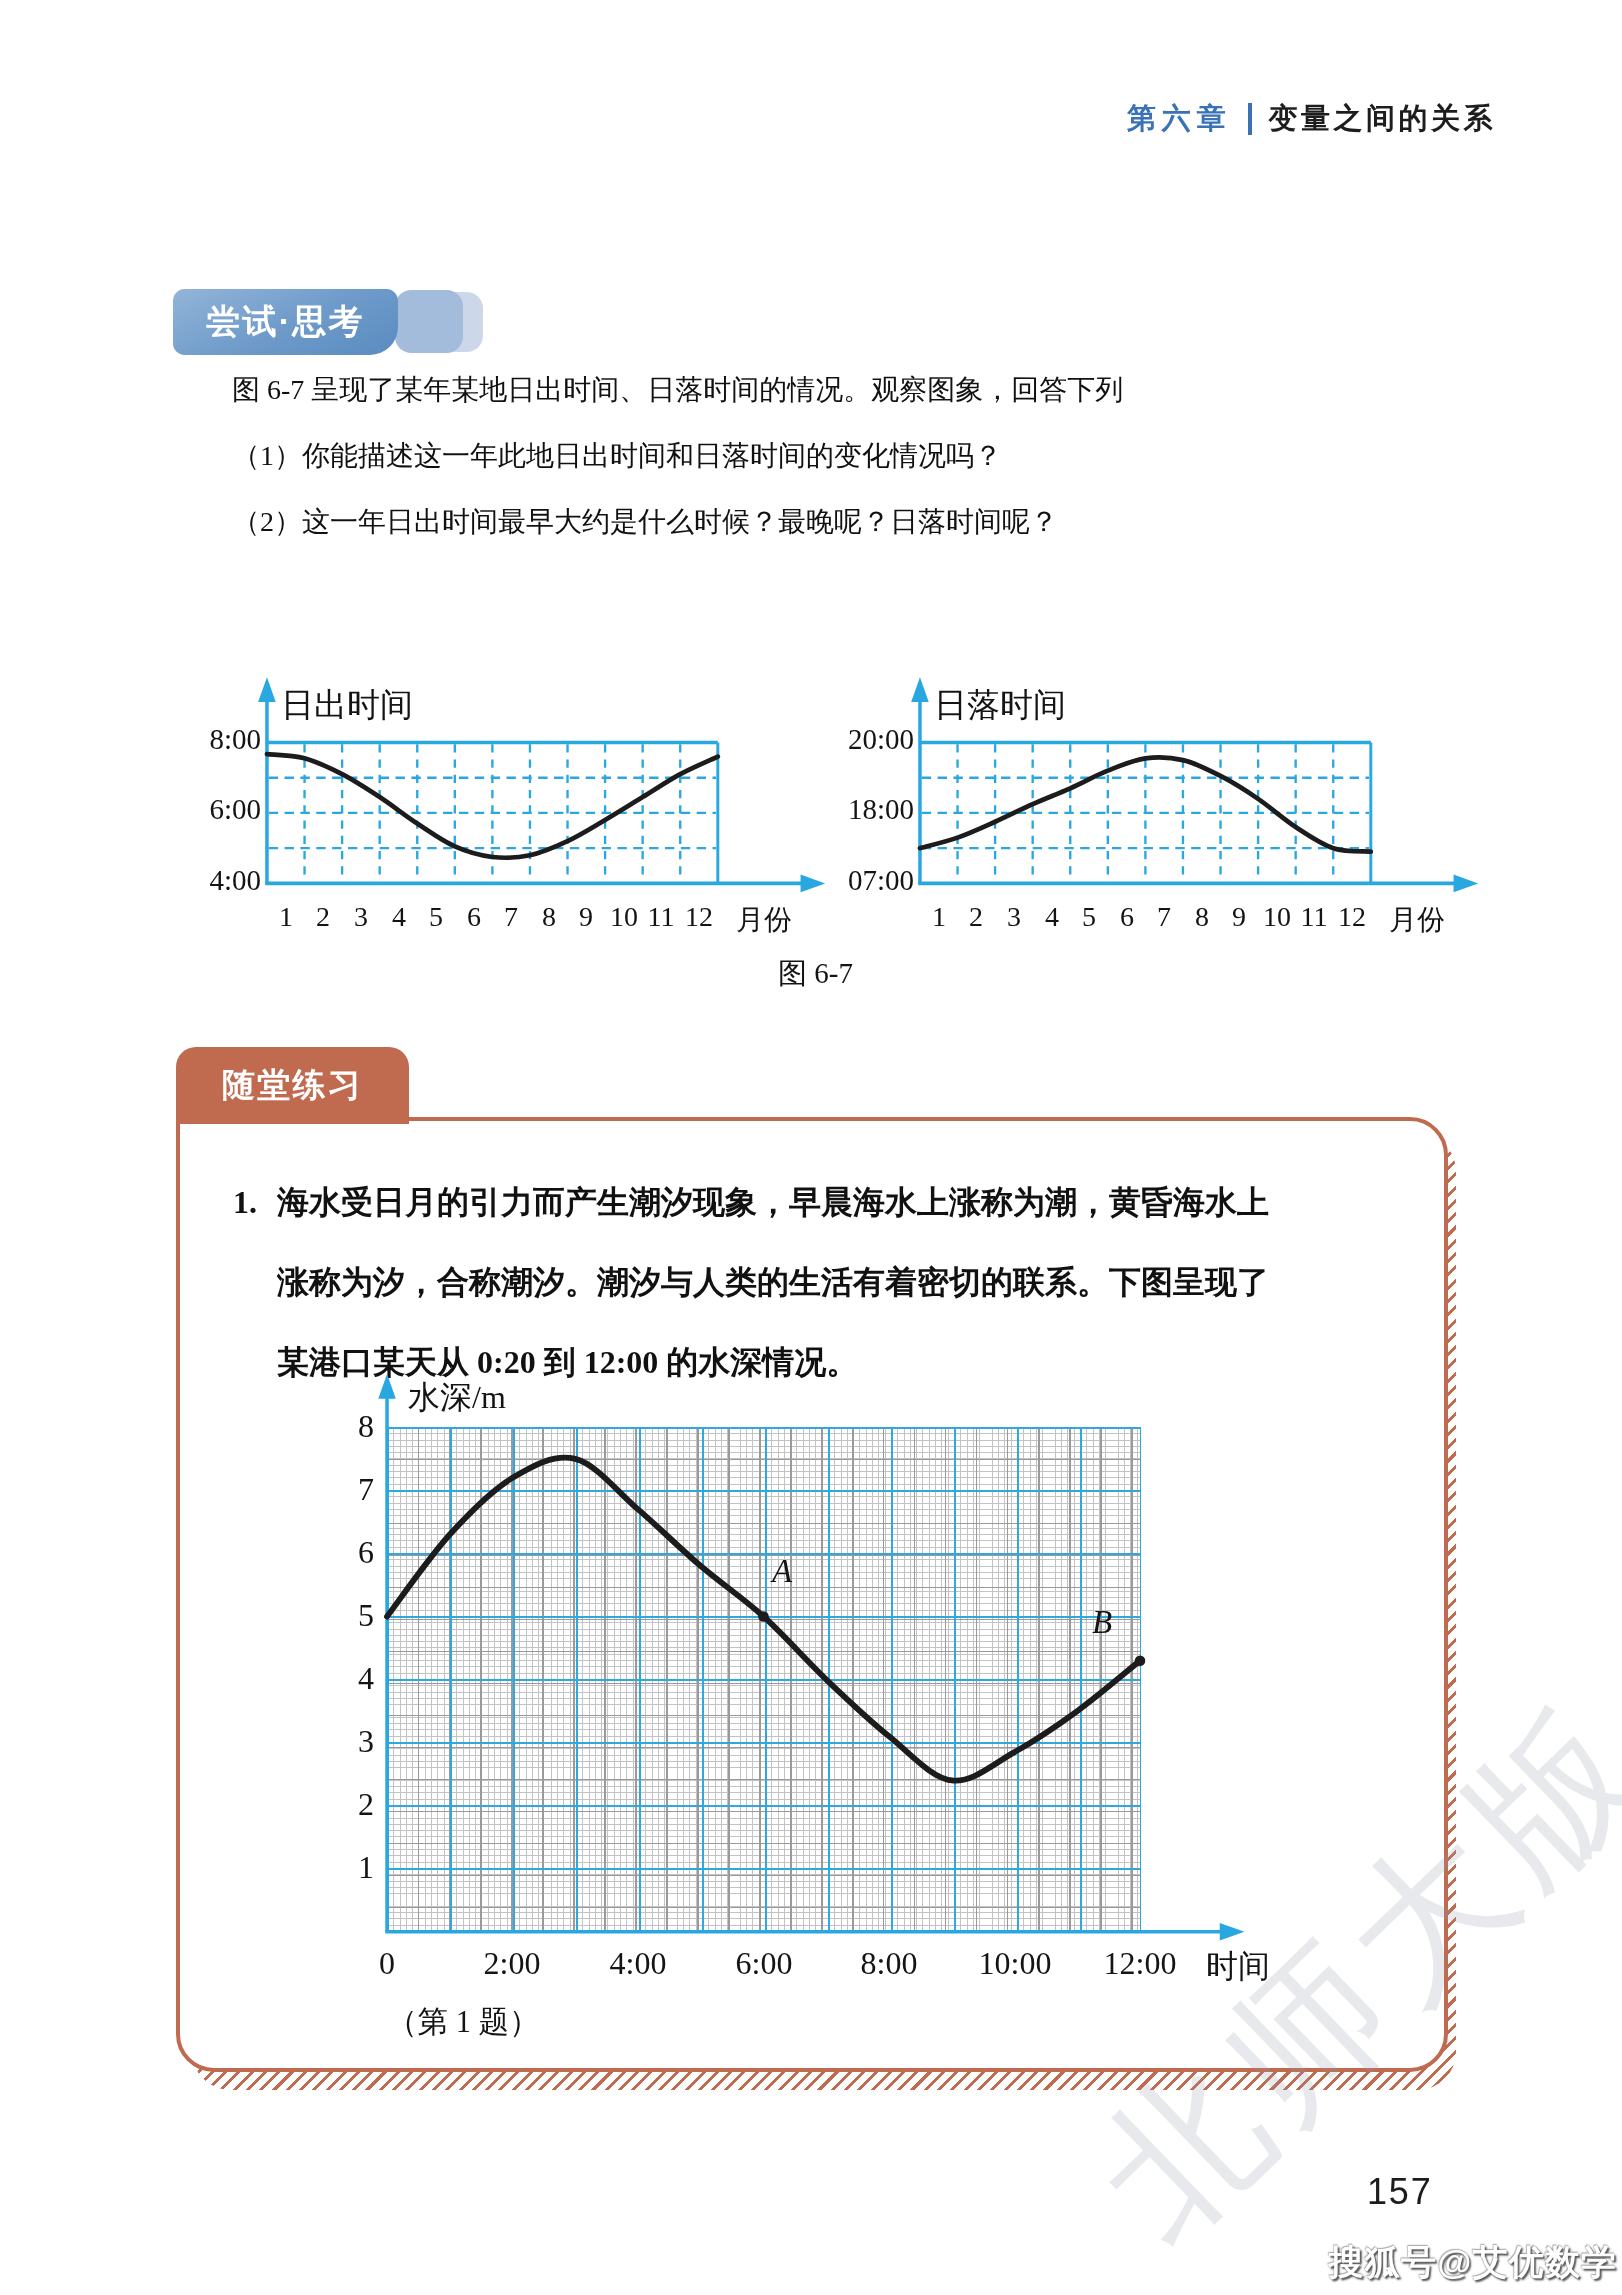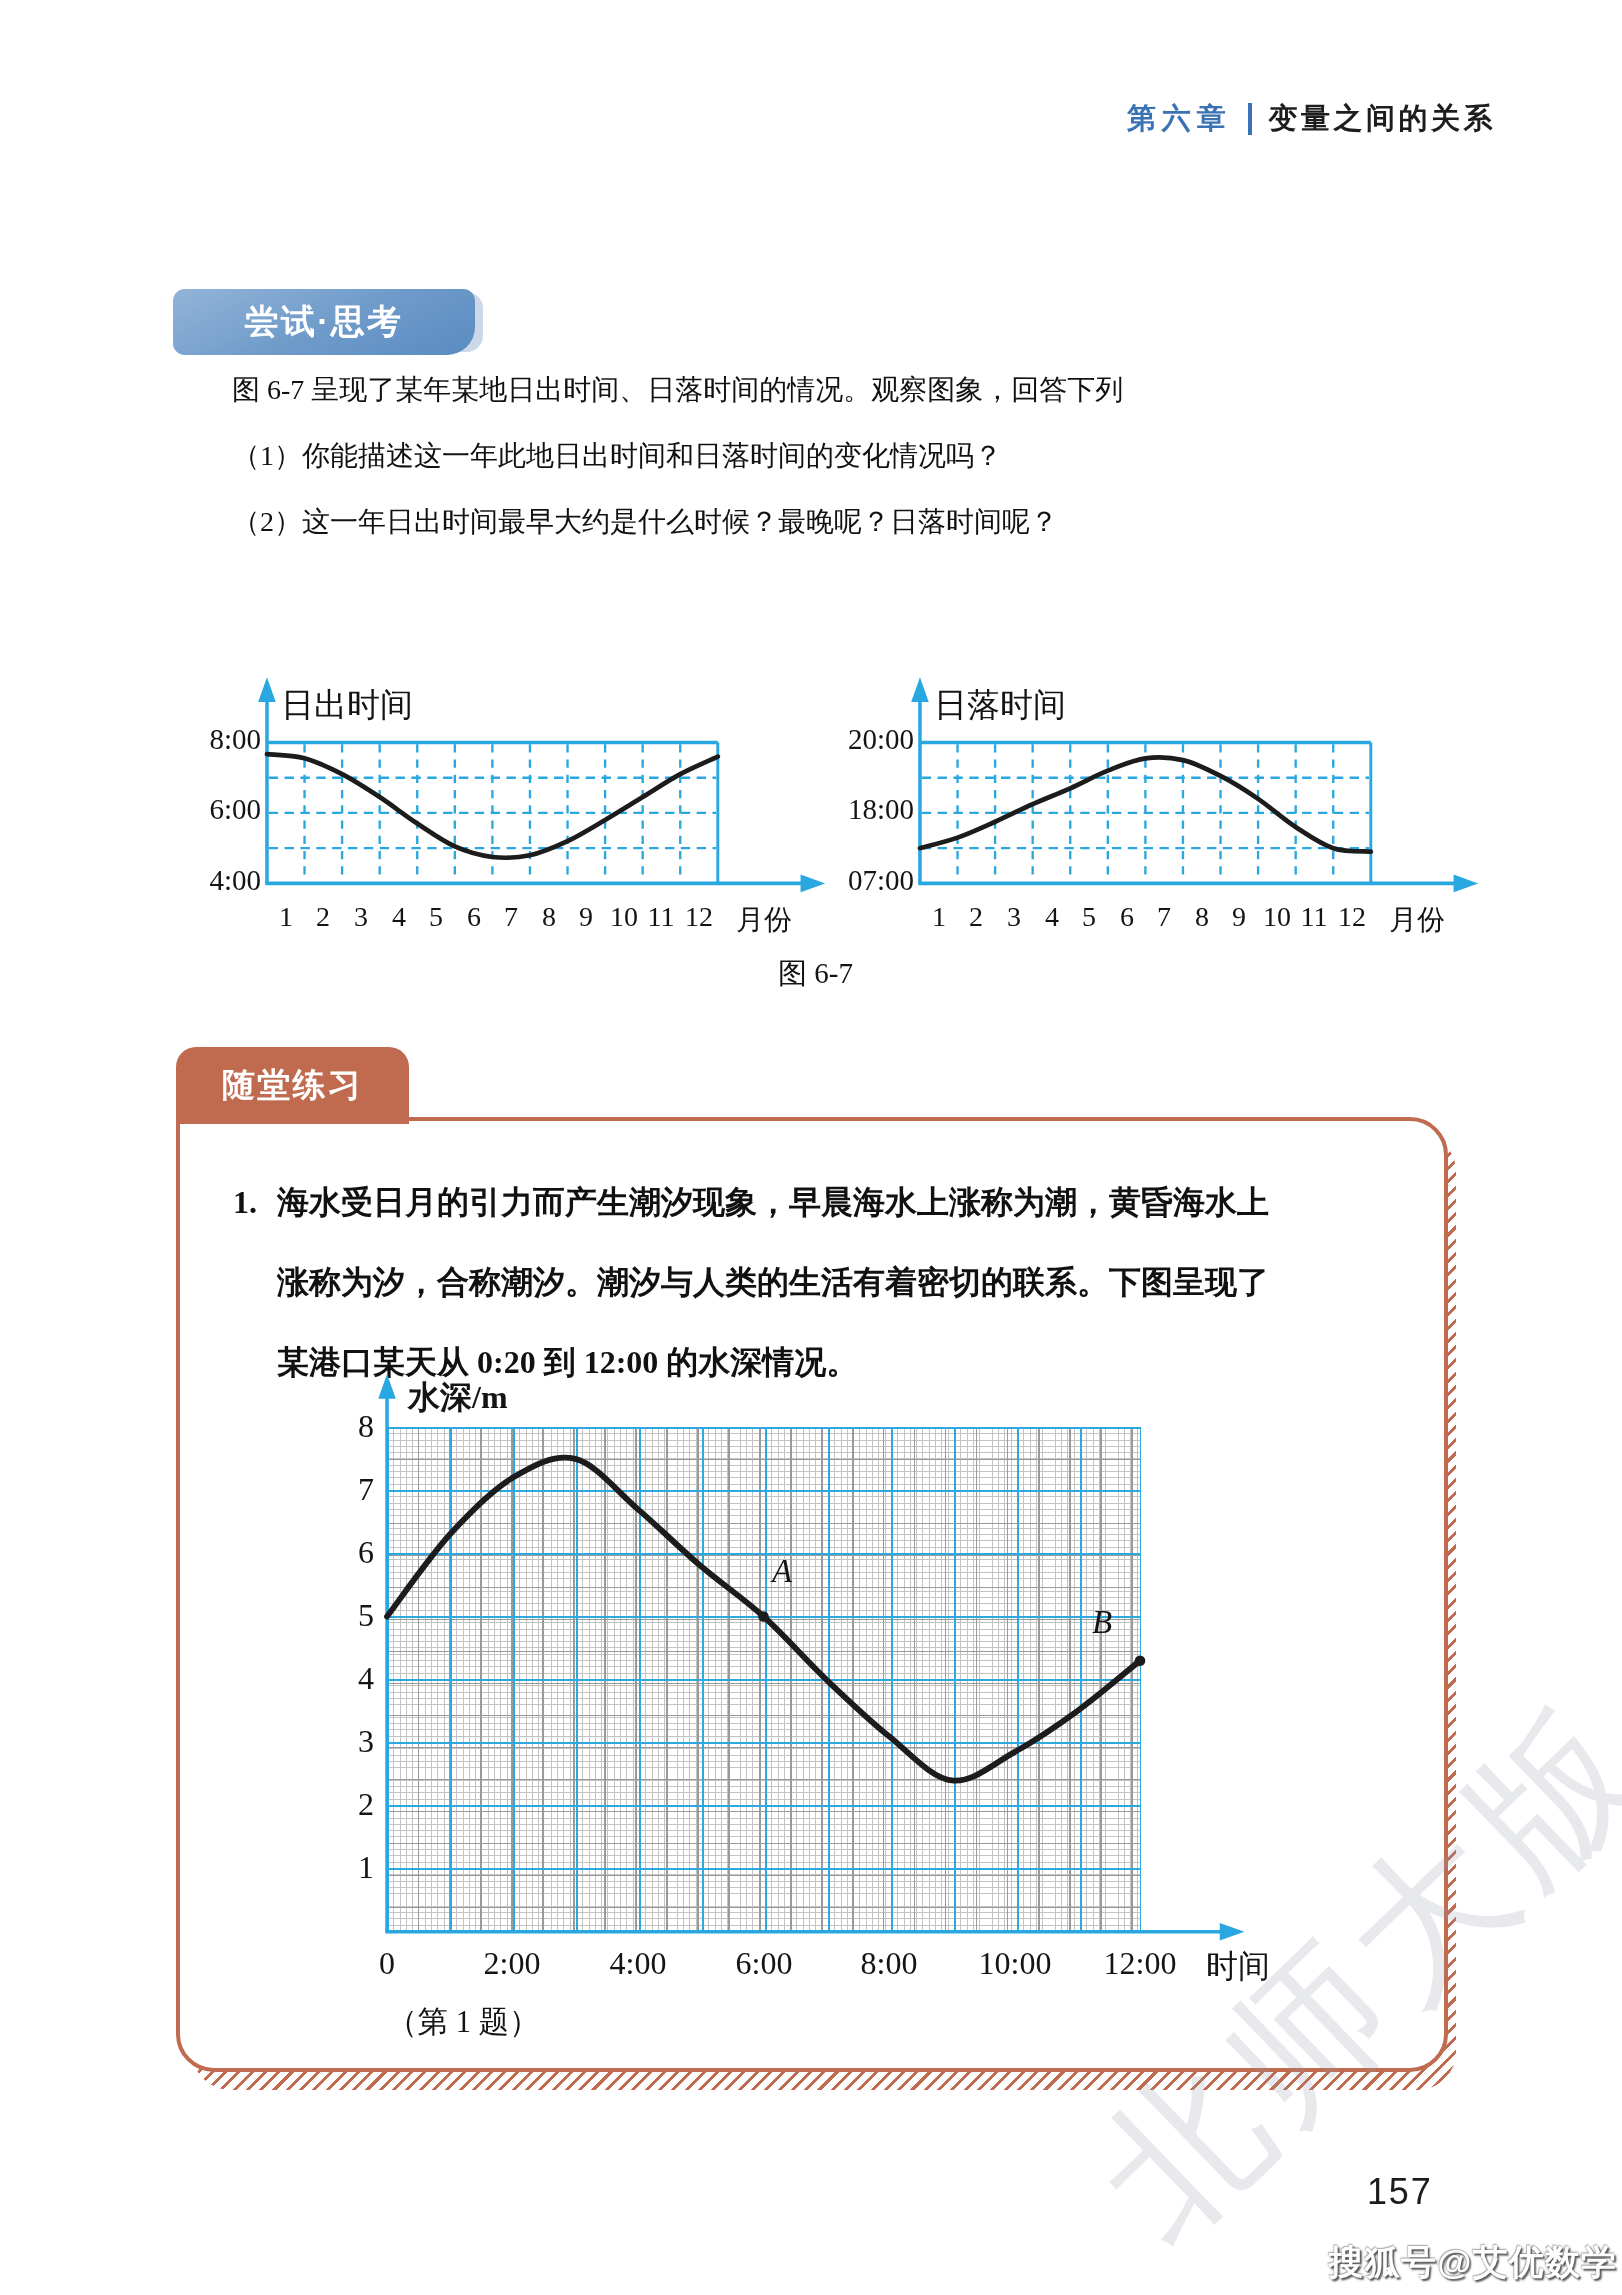--- a/index.html
+++ b/index.html
@@ -10,21 +10,21 @@
   .header{position:absolute;top:99px;right:126px;display:flex;align-items:center;gap:16.4px;
           font-family:"Liberation Sans",sans-serif;font-weight:bold;font-size:29px;}
   .header .chapter{color:#3a72b4;letter-spacing:5.9px;}
   .header .divider{width:4.1px;height:32px;background:#3a72b4;}
   .header .book-title{color:#1d1d1d;letter-spacing:3.5px;}
 
   
   .badge-try{position:absolute;left:173px;top:289px;width:329px;height:66px;}
   .bt-l3{position:absolute;left:241px;top:2.9px;width:69px;height:60px;background:#ccd8ea;border-radius:16.4px;}
   .bt-l2{position:absolute;left:222px;top:1.2px;width:68px;height:63px;background:#a3bcdc;border-radius:16.4px;}
-  .bt-main{position:absolute;left:0;top:0;width:302px;height:66px;
+  .bt-main{position:absolute;left:0;top:0;width:225px;height:66px;
            background:linear-gradient(155deg,#93b4d9 0%,#6d9ac9 55%,#5a8bc1 100%);
            border-radius:11.7px 11.7px 28px 11.7px;display:flex;align-items:center;justify-content:center;
            color:#fff;font-family:"Liberation Sans",sans-serif;font-weight:bold;font-size:34px;letter-spacing:2.3px;}
 
   
   .intro{position:absolute;left:176px;top:357px;width:1320px;font-size:28px;line-height:66px;}
   .intro p{margin:0;}
   .indent2{text-indent:2em;}
 
   
@@ -60,21 +60,21 @@
   .graph-paper{position:absolute;left:94px;top:60px;width:753px;height:505px;
      border-right:1.8px solid #2ea9e0;
      background-image:
        repeating-linear-gradient(to bottom,#2ea9e0 0 1.8px,rgba(0,0,0,0) 1.8px 63px),
        repeating-linear-gradient(to right,#2ea9e0 0 1.8px,rgba(0,0,0,0) 1.8px 63px),
        repeating-linear-gradient(to bottom,#9a9a9a 0 1.5px,rgba(0,0,0,0) 1.5px 32px),
        repeating-linear-gradient(to right,#9a9a9a 0 1.5px,rgba(0,0,0,0) 1.5px 31px),
        repeating-linear-gradient(to bottom,#c3c3c3 0 0.9px,rgba(0,0,0,0) 0.9px 6.3px),
        repeating-linear-gradient(to right,#c3c3c3 0 0.9px,rgba(0,0,0,0) 0.9px 6.3px);}
   .chart-tide svg{position:absolute;left:0;top:0;}
-  .chart-tide .c-title{position:absolute;left:115px;top:9.4px;font-size:32px;color:#141414;font-weight:bold;}
+  .chart-tide .c-title{position:absolute;left:115px;top:9.4px;font-size:32px;color:#141414;}
   .chart-tide .ytick{position:absolute;left:29px;width:52px;text-align:right;font-size:32px;color:#141414;}
   .chart-tide .xtick{position:absolute;top:578px;width:94px;text-align:center;font-size:32px;color:#141414;}
   .chart-tide .xlabel{position:absolute;left:913px;top:578px;font-size:32px;color:#141414;}
   .point-label{position:absolute;font-size:33px;font-style:italic;color:#141414;}
   .tide-caption{position:absolute;left:94px;top:635px;width:753px;text-align:left;font-size:30.5px;color:#141414;}
 
   
   .page-number{position:absolute;left:1367px;top:2171px;font-family:"Liberation Sans",sans-serif;
                font-size:36px;letter-spacing:1.8px;color:#1c1c1c;}
   .wm-sohu{position:absolute;right:4.7px;top:2239px;font-family:"Liberation Sans",sans-serif;font-weight:bold;

